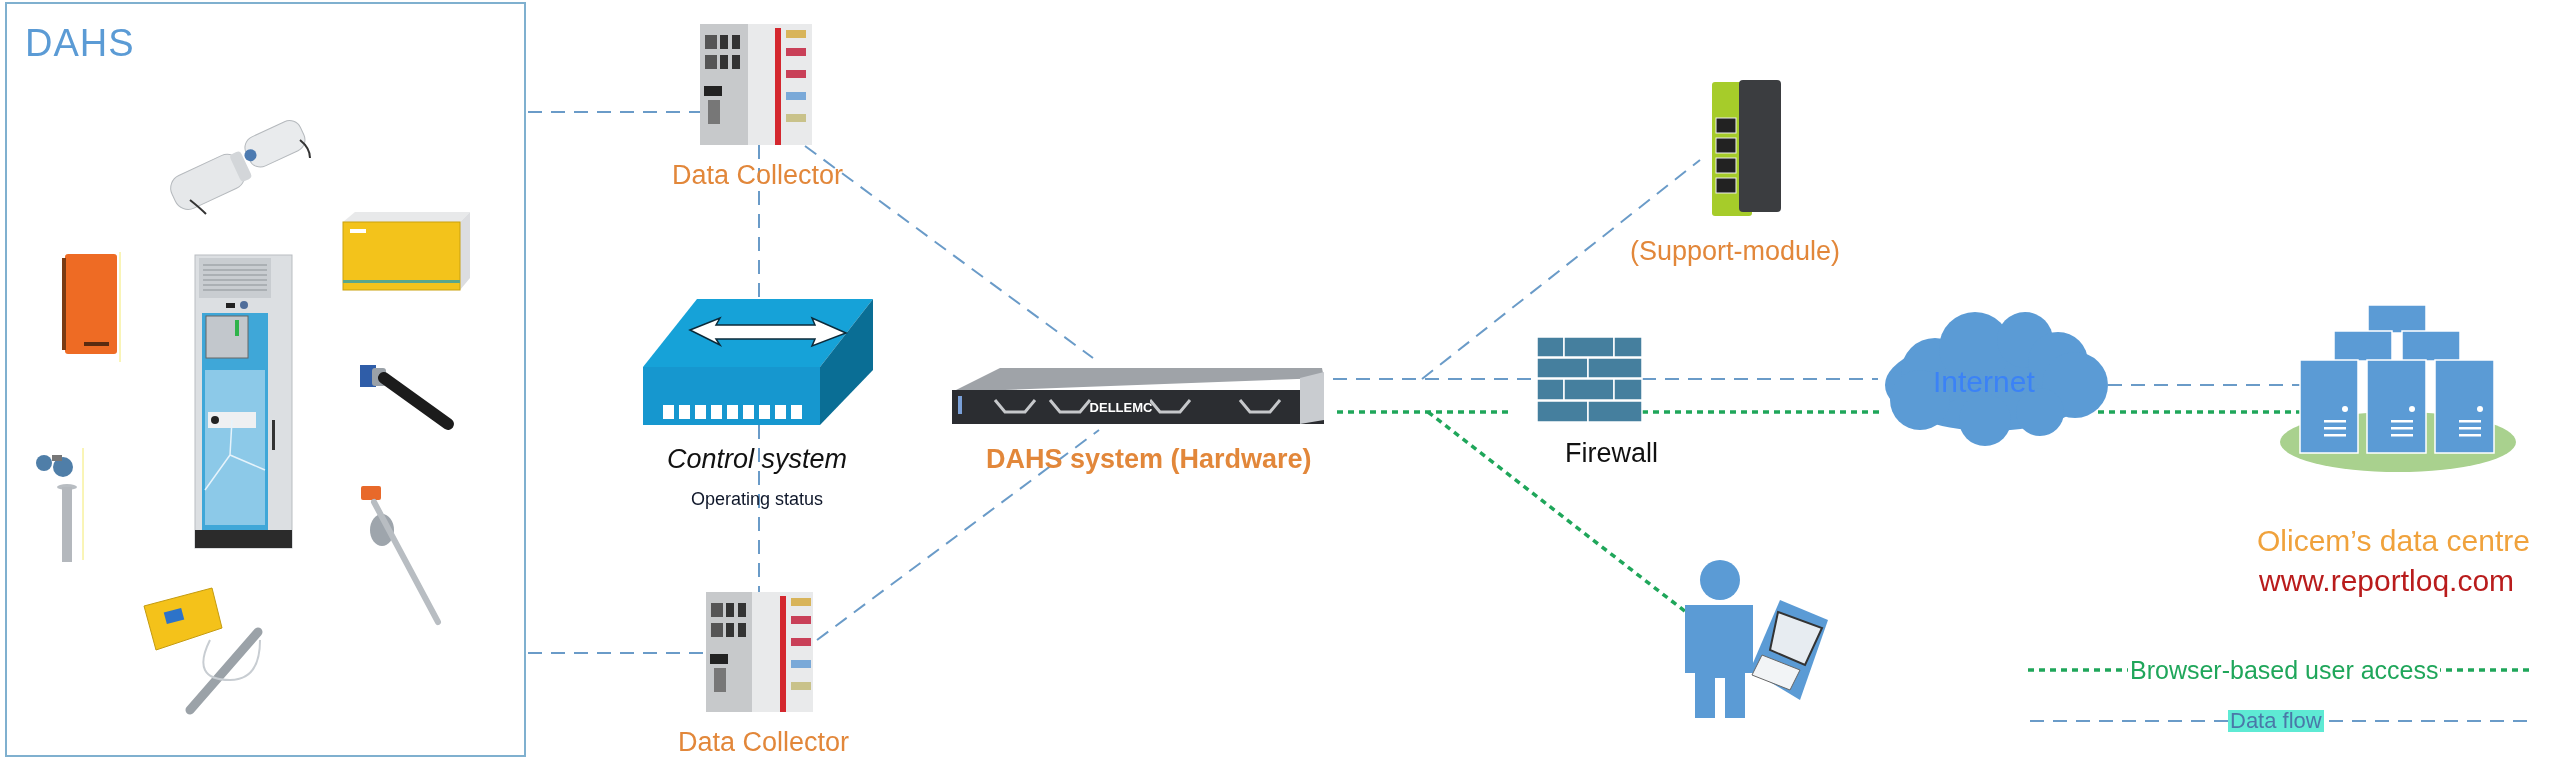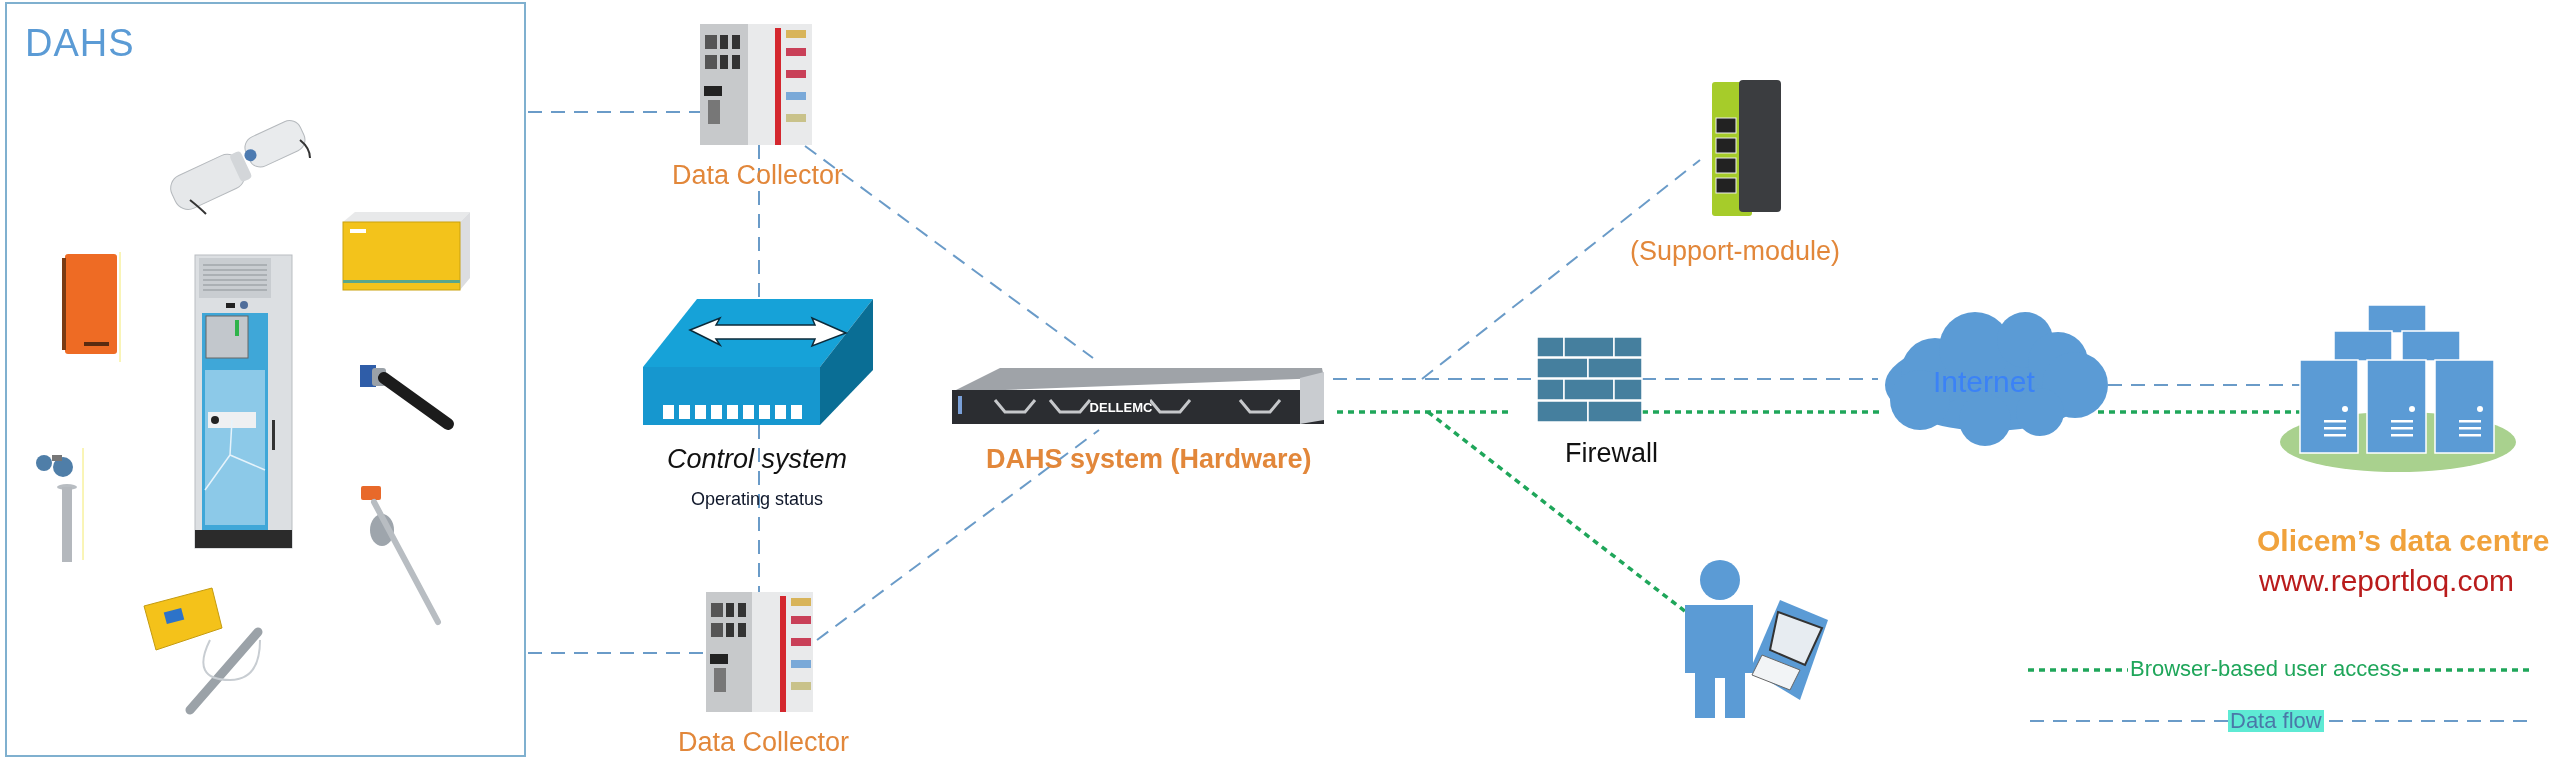--- a/index.html
+++ b/index.html
@@ -12,23 +12,23 @@
                border: 2px solid #7fb0cf; box-sizing: border-box; }
     .cems-title { left: 25px; top: 24px; font-size: 38px; color: #5b9bd5; letter-spacing: 1px; }
     .dc-top-label { left: 672px; top: 162px; font-size: 27px; }
     .dc-bot-label { left: 678px; top: 729px; font-size: 27px; }
     .ctrl-label { left: 667px; top: 446px; font-size: 27px; color: #111; font-style: italic; }
     .ctrl-sub { left: 691px; top: 490px; font-size: 18px; color: #0f172a; }
     .dahs-label { left: 986px; top: 446px; font-size: 27px; font-weight: bold; }
     .support-label { left: 1630px; top: 238px; font-size: 27px; }
     .fw-label { left: 1541px; top: 440px; font-size: 27px; color: #111; margin-left: 24px; }
     .internet-label { left: 1933px; top: 367px; font-size: 30px; color: #3b82f6; }
-    .dcentre-label { left: 2257px; top: 526px; font-size: 30px; color: #f0a23c; text-align: right; font-weight: bold; }
+    .dcentre-label { left: 2257px; top: 526px; font-size: 30px; color: #f0a23c; text-align: right; }
     .dcentre-url { left: 2259px; top: 566px; font-size: 30px; color: #b91c1c; }
-    .legend-browser { left: 2128px; top: 658px; font-size: 22px; color: #1fa65a; background:#fff; padding: 0 2px; }
+    .legend-browser { left: 2128px; top: 658px; font-size: 25px; color: #1fa65a; background:#fff; padding: 0 2px; }
     .legend-data { left: 2228px; top: 710px; font-size: 22px; color: #4a78a8; background:#5eead4; padding: 0 2px; }
   </style>
 </head>
 <body>
 
 <svg id="canvas" viewBox="0 0 2560 780" xmlns="http://www.w3.org/2000/svg">
 
   <g stroke="#6a9bc8" stroke-width="2" fill="none" stroke-dasharray="14 9">
     <line x1="528" y1="112" x2="700" y2="112"></line>
     <line x1="528" y1="653" x2="706" y2="653"></line>

